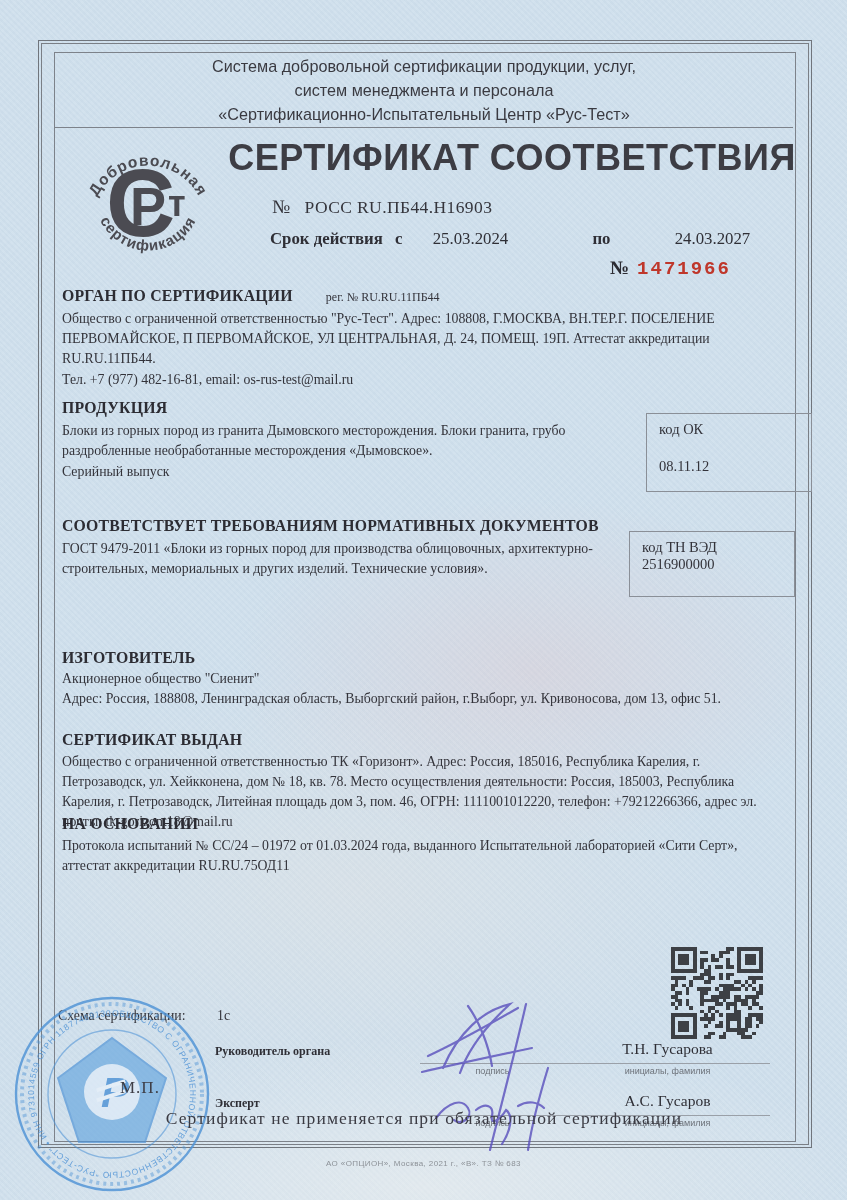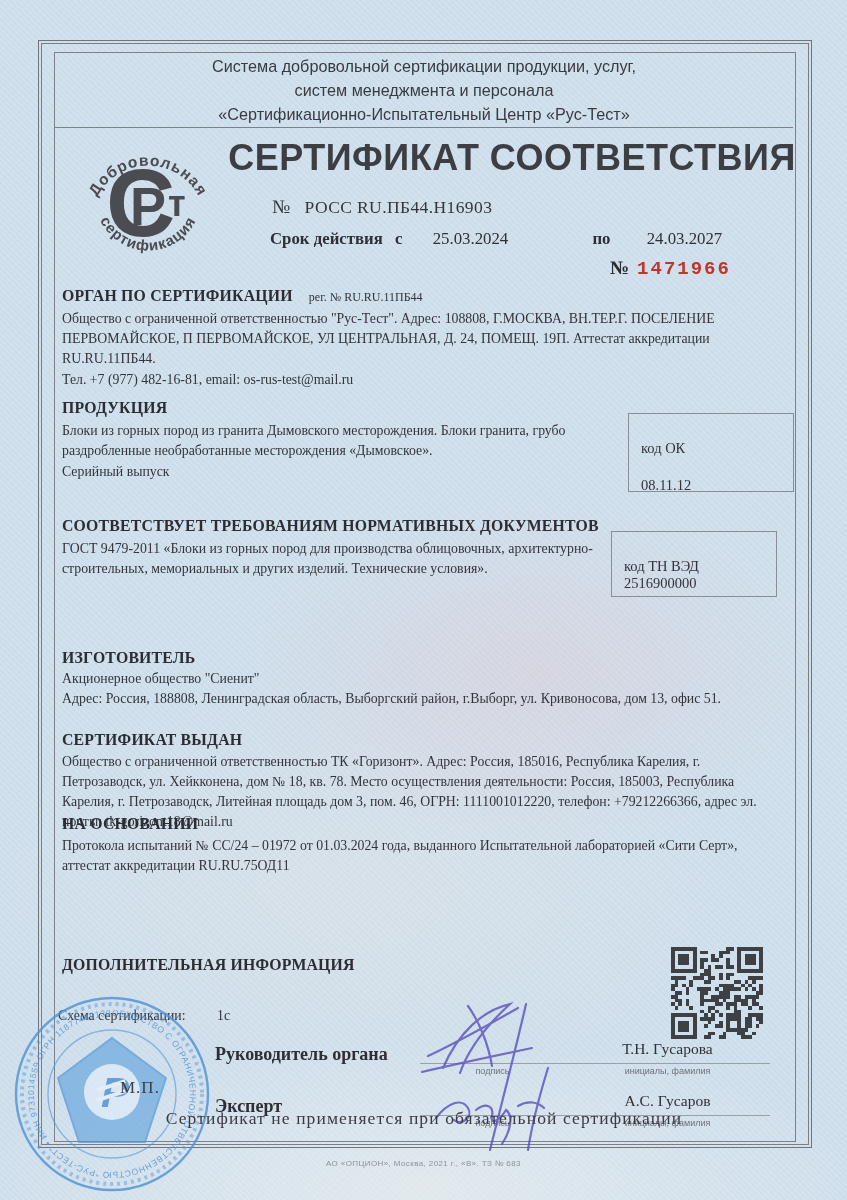--- a/index.html
+++ b/index.html
@@ -24,31 +24,31 @@
     font-family:"Liberation Sans", sans-serif; font-size:16.2px; line-height:1.5; color:#3a3a41; }
   
   .title{left:222px; top:137px; width:580px; text-align:center;
     font-family:"Liberation Sans", sans-serif; font-weight:bold; font-size:36px; color:#3d3d44; letter-spacing:.5px; transform:scaleY(1.04);}
   .certno{left:272px; top:196px; font-size:17.5px; color:#35353c; letter-spacing:.4px;}
   .certno .lbl{font-size:19px; margin-right:14px;}
   .validity{left:270px; top:229px; font-size:16.8px; color:#2f2f36;}
   .validity .b{font-weight:bold;}
   .validity .from{margin-left:26px; font-weight:normal;}
   .validity .po{margin-left:80px;}
-  .validity .to{margin-left:32px; font-weight:normal;}
+  .validity .to{margin-left:60px; font-weight:normal;}
   .blankno{left:610px; top:257px; font-size:19px; color:#2c2c33; font-weight:bold;}
   .blankno .digits{font-family:"Liberation Mono", monospace; font-weight:bold; letter-spacing:2px; margin-left:8px;}
   
   .h{font-weight:bold; font-size:15.8px; color:#2c2c33; letter-spacing:.2px;}
-  .row-baseline{display:flex; align-items:baseline; gap:16px;}
+  .row-baseline{display:flex; align-items:baseline; gap:33px;}
   .body-text{font-size:13.8px; line-height:20px; color:#33333a;}
-  .codebox{border:1px solid #8a8f97; font-size:14.5px; color:#33333a; padding:26px 12px; box-sizing:border-box;}
+  .codebox{border:1px solid #8a8f97; font-size:14.5px; color:#33333a; padding:7px 12px; box-sizing:border-box;margin-left:18px;}
   .codebox .val{display:block;}
   
-  .role{font-weight:bold; font-size:18px; color:#2e2e35;}
+  .role{font-weight:bold; font-size:12px; color:#2e2e35;}
   .sigline{border-top:1px solid #9aa0a8; text-align:center;}
   .cap{font-family:"Liberation Sans", sans-serif; font-size:9px; color:#6d727a; padding-top:2px; text-align:center;}
   .pname{font-size:15.5px; text-align:center; color:#2f2f36;}
   .mp{font-size:17px; color:#3e3e46; letter-spacing:1px;}
   .disclaimer{left:54px; top:1108px; width:740px; text-align:center; font-size:17.5px; letter-spacing:1.1px; color:#3a3a42;}
   .printinfo{left:0; top:1159px; width:847px; text-align:center; font-family:"Liberation Sans", sans-serif; font-size:8px; letter-spacing:.4px; color:#8d9298;}
 </style>
 </head>
 <body>
 
@@ -128,21 +128,20 @@
     <div>Акционерное общество "Сиенит"</div>
     <div>Адрес: Россия, 188808,  Ленинградская область, Выборгский район, г.Выборг, ул. Кривоносова, дом 13, офис 51.</div>
   </div>
 
   <div class="abs h" style="left:62px; top:731px;">СЕРТИФИКАТ ВЫДАН</div>
   <div class="abs body-text" style="left:62px; top:752px; width:714px;">Общество с ограниченной ответственностью ТК «Горизонт». Адрес: Россия, 185016, Республика Карелия, г. Петрозаводск, ул. Хейкконена, дом № 18, кв. 78. Место осуществления деятельности: Россия, 185003, Республика Карелия, г. Петрозаводск, Литейная площадь дом 3, пом. 46, ОГРН: 1111001012220, телефон: +79212266366, адрес эл. почты: tk-gorizont18@mail.ru</div>
 
   <div class="abs h" style="left:62px; top:815px;">НА ОСНОВАНИИ</div>
   <div class="abs body-text" style="left:62px; top:836px; width:706px;">Протокола испытаний № СС/24 – 01972 от 01.03.2024 года, выданного Испытательной лабораторией «Сити Серт», аттестат аккредитации RU.RU.75ОД11</div>
 
-  <div class="abs h" style="left:62px; top:956px;">ДОПОЛНИТЕЛЬНАЯ ИНФОРМАЦИЯ</div>
   <div class="abs body-text" style="left:58px; top:978px;margin-top:28px;">
     <span>Схема сертификации:</span>
     <span style="margin-left:28px;">1с</span>
   </div>
 
   <div class="abs" style="left:671px; top:947px; width:92px; height:92px;">
     <svg id="qrsvg" width="92" height="92" viewBox="0 0 25 25" shape-rendering="crispEdges">
         <rect x="15" y="0" width="1" height="1" fill="#3d4045"></rect>
         <rect x="16" y="0" width="1" height="1" fill="#3d4045"></rect>
         <rect x="8" y="1" width="1" height="1" fill="#3d4045"></rect>

